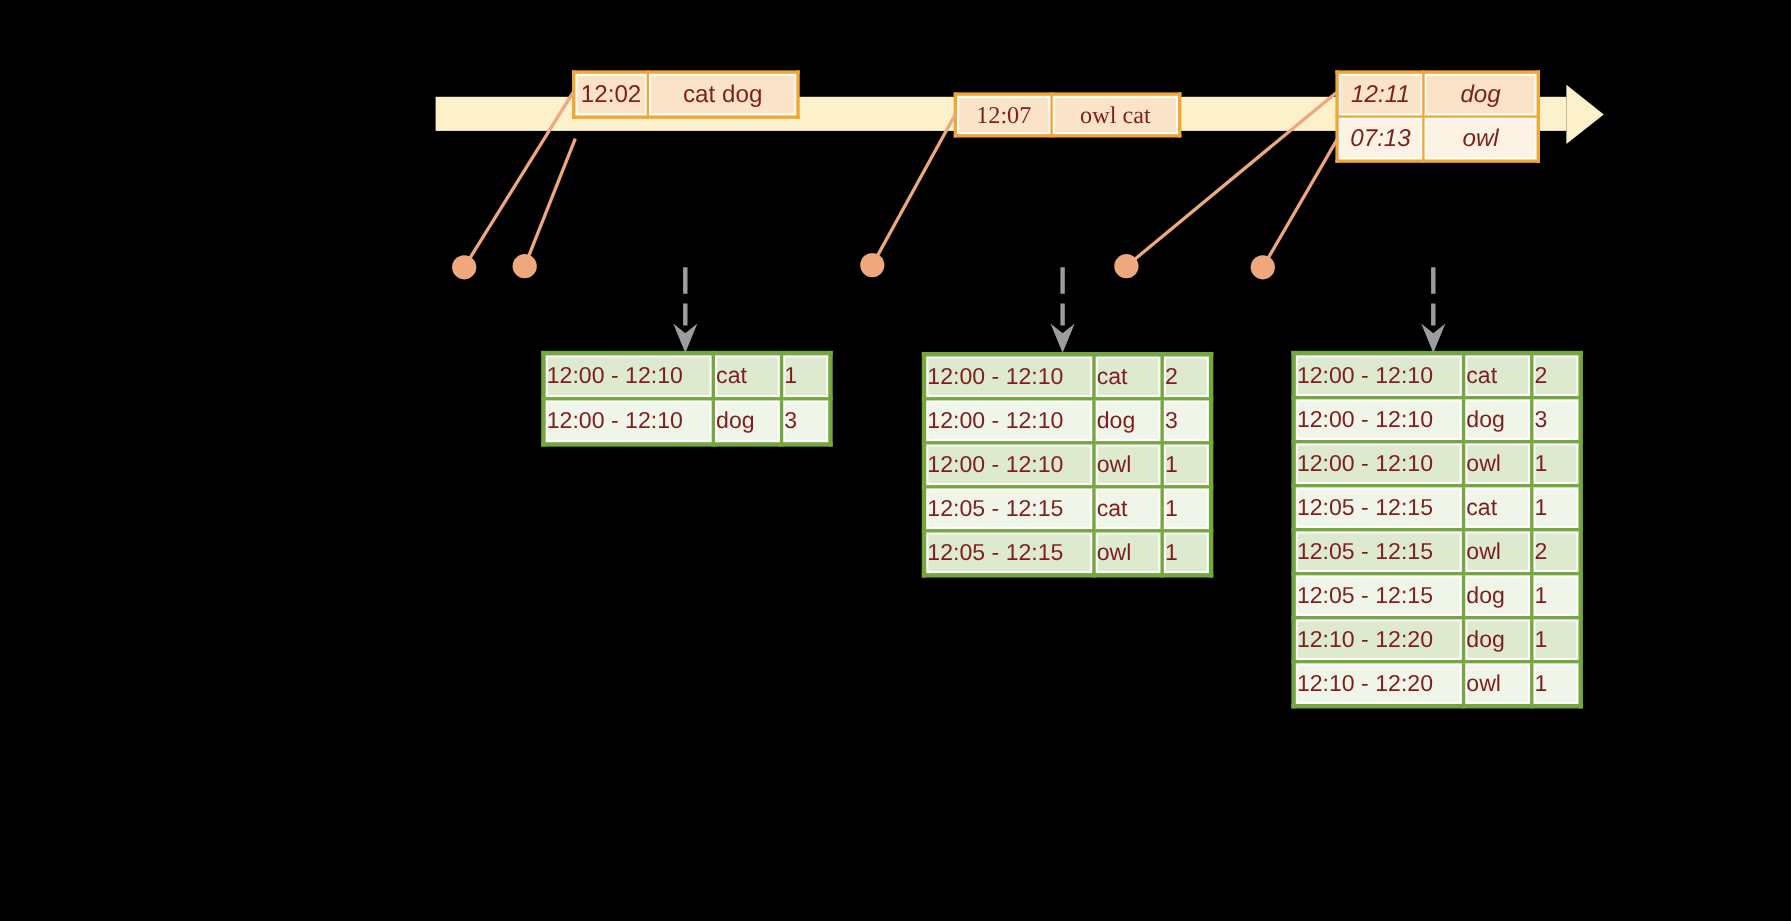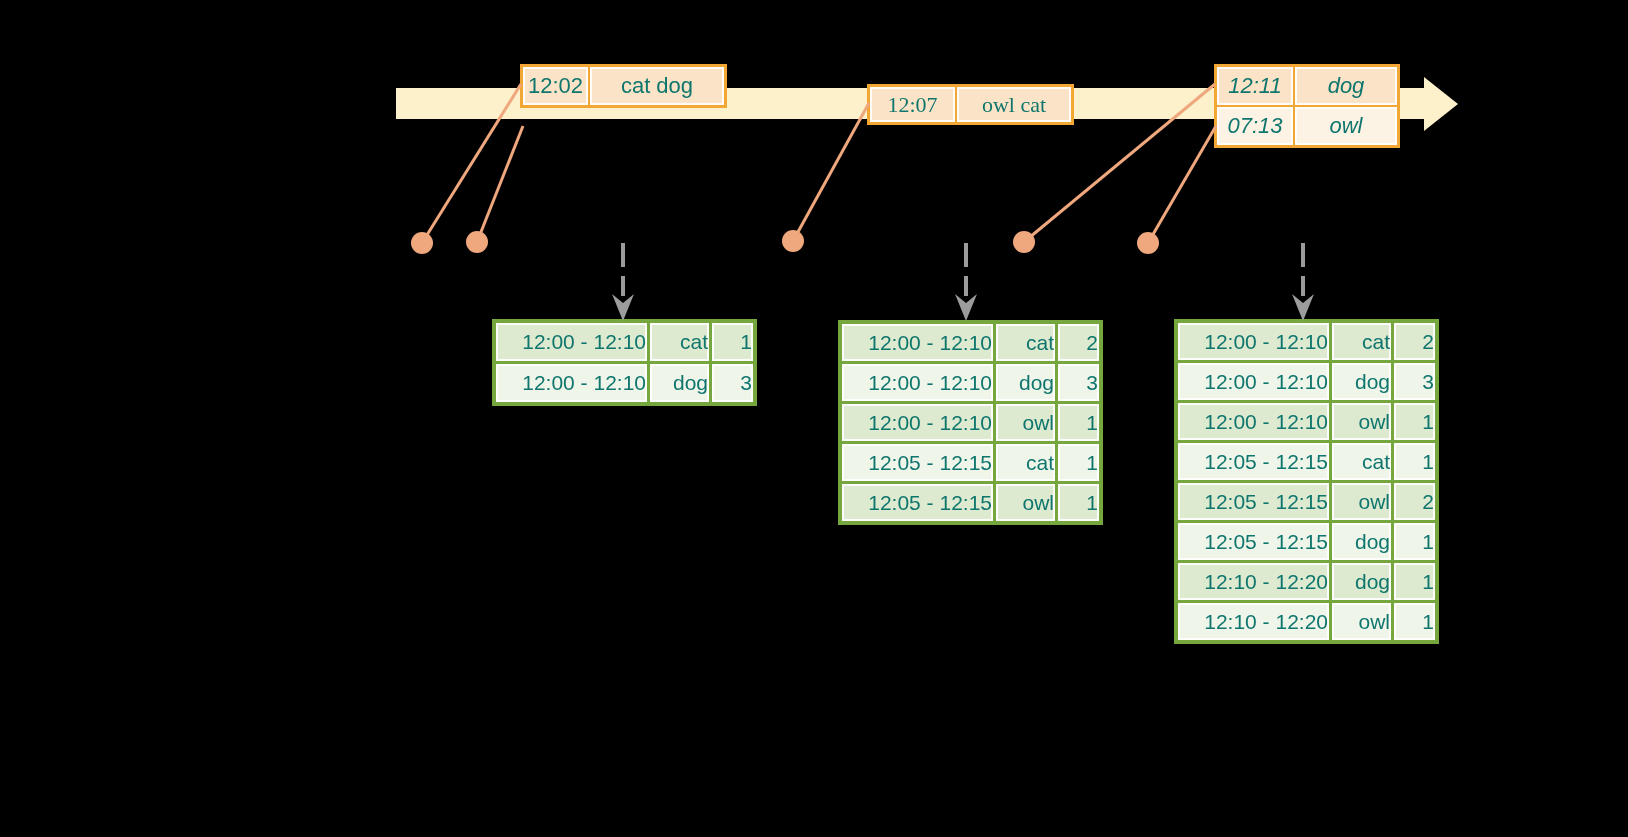--- a/index.html
+++ b/index.html
@@ -1,18 +1,18 @@
 <!DOCTYPE html>
 <html><head>
 <meta charset="utf-8">
 <style>
   html,body{margin:0;padding:0;background:#000;}
   .canvas{
     position:relative;width:1628px;height:837px;background:#000000;overflow:hidden;
-    font-family:"Liberation Sans", sans-serif;color:#0f766e;
+    font-family:"Liberation Sans", sans-serif;color:#7f1d1d;
   }
   
   .band{position:absolute;left:396px;top:88px;width:1028px;height:31px;background:#FCF1CB;}
   .band-head{
     position:absolute;left:1424px;top:77px;width:0;height:0;
     border-top:27px solid transparent;border-bottom:27px solid transparent;
     border-left:34px solid #FCF1CB;
   }
   
   .overlay{position:absolute;left:0;top:0;width:1628px;height:837px;z-index:6;pointer-events:none;}
@@ -24,21 +24,21 @@
     box-shadow:inset 0 0 0 2px rgba(255,255,255,0.85);
   }
   .etable tr:nth-child(odd) td{background:#FAE3C6;}
   .etable tr:nth-child(even) td{background:#FDF3E4;}
   .et0 td{height:36px;}
   .et1 td{height:33px;}
   .et2 td{height:36px;}
   
   .gtable{border:4px solid #76A73F;font-size:21px;}
   .gtable td{
-    border:3px solid #76A73F;text-align:right;vertical-align:middle;height:35px;
+    border:3px solid #76A73F;text-align:left;vertical-align:middle;height:35px;
     box-shadow:inset 0 0 0 2px rgba(255,255,255,0.9);
   }
   .g0 td{height:36px;}
   .gtable tr:nth-child(odd) td{background:#DDEACF;}
   .gtable tr:nth-child(even) td{background:#F0F5EA;}
   .cw{width:149px;} .cword{width:57px;} .ccnt{width:39px;}
 </style>
 </head>
 <body>
 

